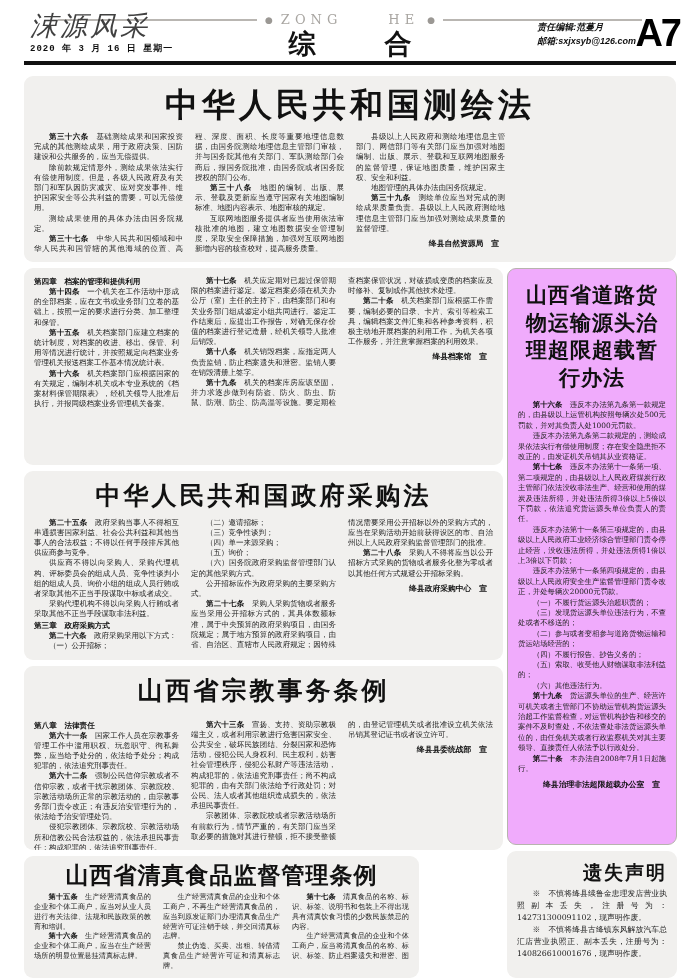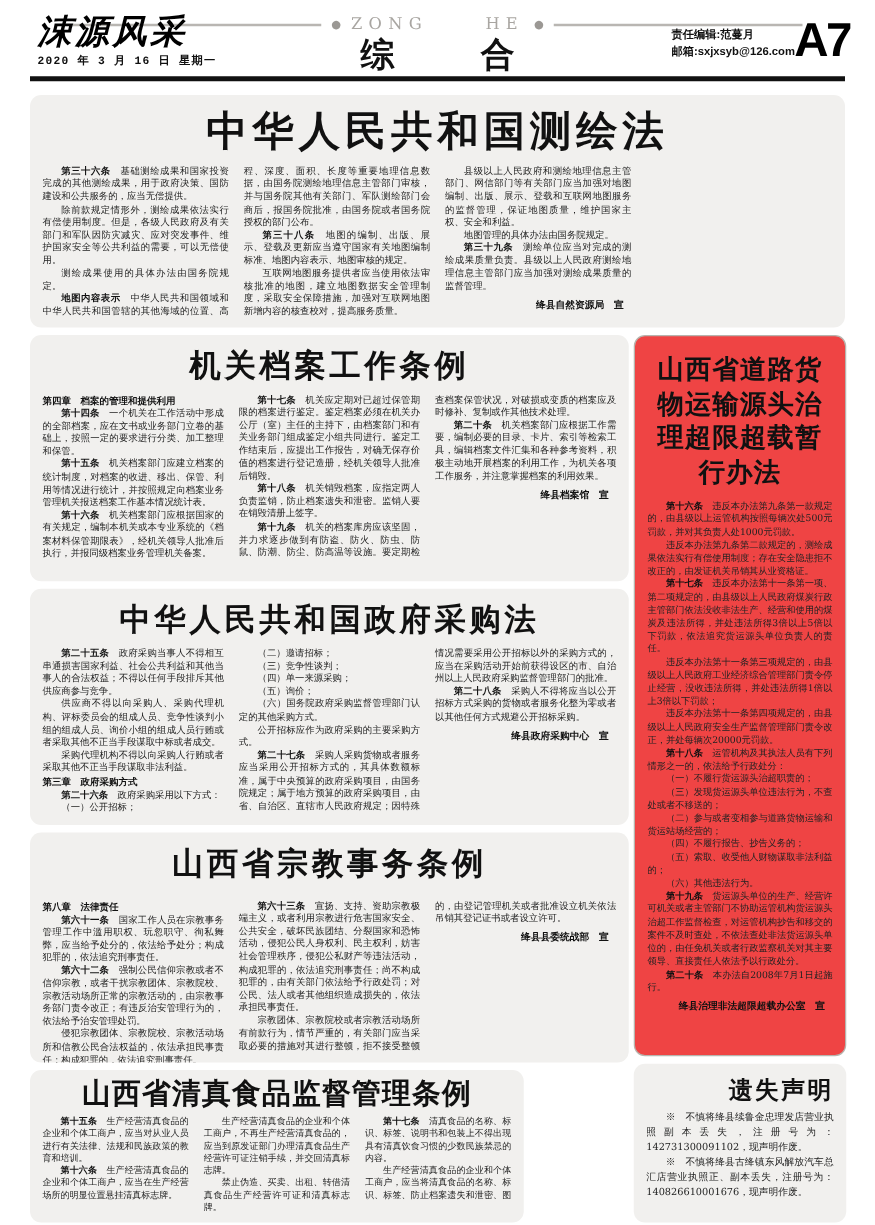--- a/index.html
+++ b/index.html
@@ -1,43 +1,43 @@
 <!DOCTYPE html>
 <html><head>
 <meta charset="utf-8">
 <style>
   html,body{margin:0;padding:0;background:#ffffff;}
   .page{position:relative;width:700px;height:980px;background:#ffffff;overflow:hidden;
         font-family:"DejaVu Serif","Liberation Serif",serif;color:#1c1c1c;}
 
   
   .masthead{position:absolute;left:30px;top:12px;}
-  .masthead .brand{font-size:27px;font-weight:bold;font-style:italic;color:#000000;
+  .masthead .brand{font-size:27px;font-weight:normal;font-style:italic;color:#404040;
                    letter-spacing:3px;line-height:28px;white-space:nowrap;}
   .masthead .date{font-size:9px;font-weight:bold;color:#111;letter-spacing:1px;margin-top:2px;
                   font-family:Liberation Mono, monospace;}
   .pinyin-row{position:absolute;left:58px;right:58px;top:12px;display:flex;align-items:center;
               color:#a9a6a2;font-family:"DejaVu Serif",serif;}
   .pinyin-row .rule{flex:1;height:2px;background:#b9b6b2;}
   .pinyin-row .dot{font-size:9px;color:#9b9894;margin:0 8px;}
   .pinyin-row .py{font-size:13px;letter-spacing:5px;color:#a9a6a2;}
   .pinyin-row .py-gap{width:46px;}
   .section-row{position:absolute;left:0;right:0;top:26px;text-align:center;}
   .section-row .zh{font-size:27px;font-weight:bold;color:#111;margin:0 32px;}
   .editor-box{position:absolute;right:64px;top:20px;text-align:left;
               font-family:"Liberation Sans",sans-serif;font-weight:bold;font-size:9px;
-              line-height:14px;color:#111;white-space:nowrap;}
+              line-height:14px;color:#111;white-space:nowrap;font-style:italic;}
   .page-no{position:absolute;right:20px;top:12px;font-family:"Liberation Sans",sans-serif;
            font-weight:bold;font-size:38px;letter-spacing:-2px;color:#000;}
   .header-rule{position:absolute;left:24px;right:24px;top:61px;height:4px;background:#111;}
 
   
   .panel{position:absolute;background:#f1f0ee;border-radius:9px;padding:8px 10px;
          box-sizing:border-box;overflow:hidden;}
-  .panel.bordered{border:1px solid #b7b4ae;background:#ef4444;}
+  .panel.bordered{border:1px solid #b7b4ae;background:#f0abfc;}
   .art-title{text-align:center;font-weight:bold;color:#111;margin:2px 0 7px 0;line-height:1.18;}
   .t-xl{font-size:33px;letter-spacing:4px;}
   .t-lg{font-size:25px;letter-spacing:3px;}
   .t-md{font-size:23px;letter-spacing:1px;}
   .t-side{font-size:21px;letter-spacing:1px;line-height:1.32;margin:4px 0 8px 0;}
   .t-sm{font-size:19px;letter-spacing:2px;margin:2px 0 5px 0;text-align:right;}
 
   .art-body{column-fill:auto;column-gap:12px;text-align:justify;}
   .cols4{column-count:4;}
   .cols3{column-count:3;}
@@ -92,32 +92,31 @@
 
   <div class="page-no">A7</div>
   <div class="header-rule"></div>
 
   <div class="panel" style="left:24px;top:76px;width:652px;height:186px;">
     <div class="art-title t-xl">中华人民共和国测绘法</div>
     <div id="a1-body" class="art-body cols4">
         <p class="para"><b>第三十六条</b>　基础测绘成果和国家投资完成的其他测绘成果，用于政府决策、国防建设和公共服务的，应当无偿提供。</p>
         <p class="para">除前款规定情形外，测绘成果依法实行有偿使用制度。但是，各级人民政府及有关部门和军队因防灾减灾、应对突发事件、维护国家安全等公共利益的需要，可以无偿使用。</p>
         <p class="para">测绘成果使用的具体办法由国务院规定。</p>
-        <p class="para"><b>地图内容表示</b>　中华人民共和国领域和中华人民共和国管辖的其他海域的位置、高程、深度、面积、长度等重要地理信息数据，由国务院测绘地理信息主管部门审核，并与国务院其他有关部门、军队测绘部门会商后，报国务院批准，由国务院或者国务院授权的部门公布。</p>
+        <p class="para"><b>第三十七条</b>　中华人民共和国领域和中华人民共和国管辖的其他海域的位置、高程、深度、面积、长度等重要地理信息数据，由国务院测绘地理信息主管部门审核，并与国务院其他有关部门、军队测绘部门会商后，报国务院批准，由国务院或者国务院授权的部门公布。</p>
         <p class="para"><b>第三十八条</b>　地图的编制、出版、展示、登载及更新应当遵守国家有关地图编制标准、地图内容表示、地图审核的规定。</p>
         <p class="para">互联网地图服务提供者应当使用依法审核批准的地图，建立地图数据安全管理制度，采取安全保障措施，加强对互联网地图新增内容的核查校对，提高服务质量。</p>
         <p class="para">县级以上人民政府和测绘地理信息主管部门、网信部门等有关部门应当加强对地图编制、出版、展示、登载和互联网地图服务的监督管理，保证地图质量，维护国家主权、安全和利益。</p>
         <p class="para">地图管理的具体办法由国务院规定。</p>
         <p class="para"><b>第三十九条</b>　测绘单位应当对完成的测绘成果质量负责。县级以上人民政府测绘地理信息主管部门应当加强对测绘成果质量的监督管理。</p>
         <div class="byline">绛县自然资源局　宣</div>
       </div>
   </div>
 
   <div class="panel" style="left:24px;top:268px;width:479px;height:197px;">
-    <div class="art-title t-lg">机关档案工作条例</div>
     <div id="a2-body" class="art-body cols3">
         <p class="chapter">第四章　档案的管理和提供利用</p>
         <p class="para"><b>第十四条</b>　一个机关在工作活动中形成的全部档案，应在文书或业务部门立卷的基础上，按照一定的要求进行分类、加工整理和保管。</p>
         <p class="para"><b>第十五条</b>　机关档案部门应建立档案的统计制度，对档案的收进、移出、保管、利用等情况进行统计，并按照规定向档案业务管理机关报送档案工作基本情况统计表。</p>
         <p class="para"><b>第十六条</b>　机关档案部门应根据国家的有关规定，编制本机关或本专业系统的《档案材料保管期限表》，经机关领导人批准后执行，并报同级档案业务管理机关备案。</p>
         <p class="para"><b>第十七条</b>　机关应定期对已超过保管期限的档案进行鉴定。鉴定档案必须在机关办公厅（室）主任的主持下，由档案部门和有关业务部门组成鉴定小组共同进行。鉴定工作结束后，应提出工作报告，对确无保存价值的档案进行登记造册，经机关领导人批准后销毁。</p>
         <p class="para"><b>第十八条</b>　机关销毁档案，应指定两人负责监销，防止档案遗失和泄密。监销人要在销毁清册上签字。</p>
         <p class="para"><b>第十九条</b>　机关的档案库房应该坚固，并力求逐步做到有防盗、防火、防虫、防鼠、防潮、防尘、防高温等设施。要定期检查档案保管状况，对破损或变质的档案应及时修补、复制或作其他技术处理。</p>
         <p class="para"><b>第二十条</b>　机关档案部门应根据工作需要，编制必要的目录、卡片、索引等检索工具，编辑档案文件汇集和各种参考资料，积极主动地开展档案的利用工作，为机关各项工作服务，并注意掌握档案的利用效果。</p>
         <div class="byline">绛县档案馆　宣</div>
@@ -125,21 +124,20 @@
   </div>
 
   <div class="panel bordered" style="left:507px;top:268px;width:170px;height:577px;">
     <div class="art-title t-side">山西省道路货物运输源头治理超限超载暂行办法</div>
     <div id="a3-body" class="art-body">
         <p class="para"><b>第十六条</b>　违反本办法第九条第一款规定的，由县级以上运管机构按照每辆次处500元罚款，并对其负责人处1000元罚款。</p>
         <p class="para">违反本办法第九条第二款规定的，测绘成果依法实行有偿使用制度；存在安全隐患拒不改正的，由发证机关吊销其从业资格证。</p>
         <p class="para"><b>第十七条</b>　违反本办法第十一条第一项、第二项规定的，由县级以上人民政府煤炭行政主管部门依法没收非法生产、经营和使用的煤炭及违法所得，并处违法所得3倍以上5倍以下罚款，依法追究货运源头单位负责人的责任。</p>
         <p class="para">违反本办法第十一条第三项规定的，由县级以上人民政府工业经济综合管理部门责令停止经营，没收违法所得，并处违法所得1倍以上3倍以下罚款；</p>
         <p class="para">违反本办法第十一条第四项规定的，由县级以上人民政府安全生产监督管理部门责令改正，并处每辆次20000元罚款。</p>
-        <p class="para"><b>第十八条</b>　运管机构及其执法人员有下列情形之一的，依法给予行政处分：</p>
         <p class="para">（一）不履行货运源头治超职责的；</p>
         <p class="para">（三）发现货运源头单位违法行为，不查处或者不移送的；</p>
         <p class="para">（二）参与或者变相参与道路货物运输和货运站场经营的；</p>
         <p class="para">（四）不履行报告、抄告义务的；</p>
         <p class="para">（五）索取、收受他人财物谋取非法利益的；</p>
         <p class="para">（六）其他违法行为。</p>
         <p class="para"><b>第十九条</b>　货运源头单位的生产、经营许可机关或者主管部门不协助运管机构货运源头治超工作监督检查，对运管机构抄告和移交的案件不及时查处，不依法查处非法货运源头单位的，由任免机关或者行政监察机关对其主要领导、直接责任人依法予以行政处分。</p>
         <p class="para"><b>第二十条</b>　本办法自2008年7月1日起施行。</p>
         <div class="byline">绛县治理非法超限超载办公室　宣</div>
       </div>

